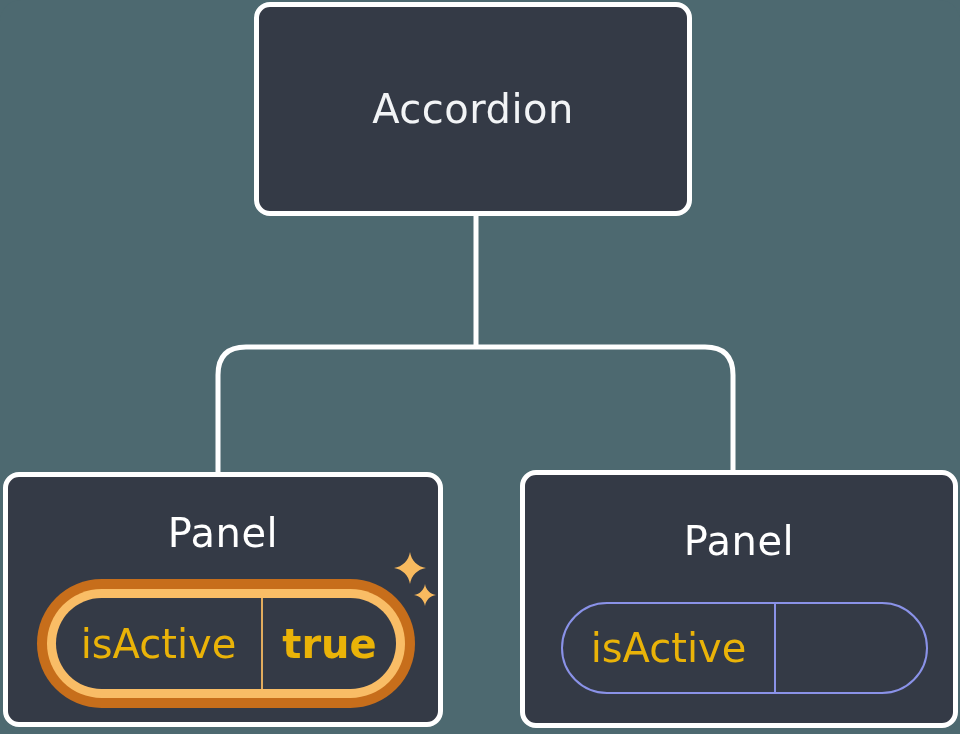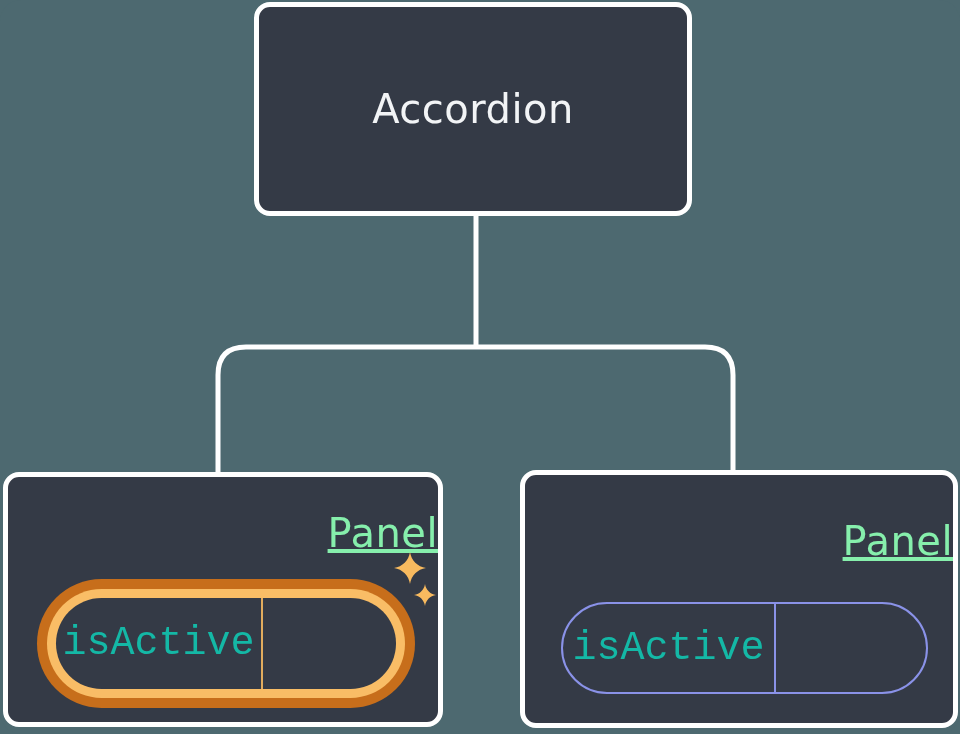--- a/index.html
+++ b/index.html
@@ -26,27 +26,26 @@
   .node-label{
     color:#f2f4f6;
     font-size:40px;
     font-weight:500;
     letter-spacing:0.5px;
   }
   .panel-left{left:3px;top:472px;width:440px;height:255px;}
   .panel-right{left:520px;top:470px;width:438px;height:258px;}
   .panel-title{
     position:absolute;left:0;right:0;
-    text-align:right;
-    color:#86efac;
+    text-align:center;
+    color:#ffffff;
     font-size:40px;
     font-weight:500;
     line-height:48px;
     letter-spacing:0.5px;
-    text-decoration:underline;
   }
   .panel-left .panel-title{top:32px;}
   .panel-right .panel-title{top:42px;}
   
   .pill-ring{
     position:absolute;left:29px;top:102px;
     width:378px;height:129px;
     box-sizing:border-box;
     background:#c76e1b;
     border-radius:999px;
@@ -62,23 +61,22 @@
   .pill-inner{
     width:100%;height:100%;
     box-sizing:border-box;
     background:#343a46;
     border-radius:999px;
     display:flex;
     overflow:hidden;
   }
   .pill-cell{
     display:flex;align-items:center;justify-content:center;
-    color:#14b8a6;
+    color:#eab308;
     font-size:40px;
-    font-family:Liberation Mono, monospace;
   }
   .pill-inner .cell-prop{width:205px;border-right:2px solid #e2ac5e;}
   .pill-inner .cell-value{flex:1;font-weight:700;}
   
   .pill-plain{
     position:absolute;left:36px;top:127px;
     width:367px;height:92px;
     box-sizing:border-box;
     border:2px solid #8a92e8;
     border-radius:999px;
@@ -102,20 +100,21 @@
   <div class="node root-node">
     <span class="node-label">Accordion</span>
   </div>
 
   <div class="node panel-left">
     <div class="panel-title">Panel</div>
     <div class="pill-ring">
       <div class="pill-gold">
         <div class="pill-inner">
           <div class="pill-cell cell-prop">isActive</div>
+          <div class="pill-cell cell-value">true</div>
         </div>
       </div>
     </div>
     <svg class="sparkles" viewBox="0 0 48 58" xmlns="http://www.w3.org/2000/svg">
       <path fill="#f8ba5f" d="M20 3 C21.3 11.5 27.5 17.7 36 19 C27.5 20.3 21.3 26.5 20 35 C18.7 26.5 12.5 20.3 4 19 C12.5 17.7 18.7 11.5 20 3 Z"></path>
       <path fill="#f8ba5f" d="M35 35 C35.9 40.9 40.1 45.1 46 46 C40.1 46.9 35.9 51.1 35 57 C34.1 51.1 29.9 46.9 24 46 C29.9 45.1 34.1 40.9 35 35 Z"></path>
     </svg>
   </div>
 
   <div class="node panel-right">

